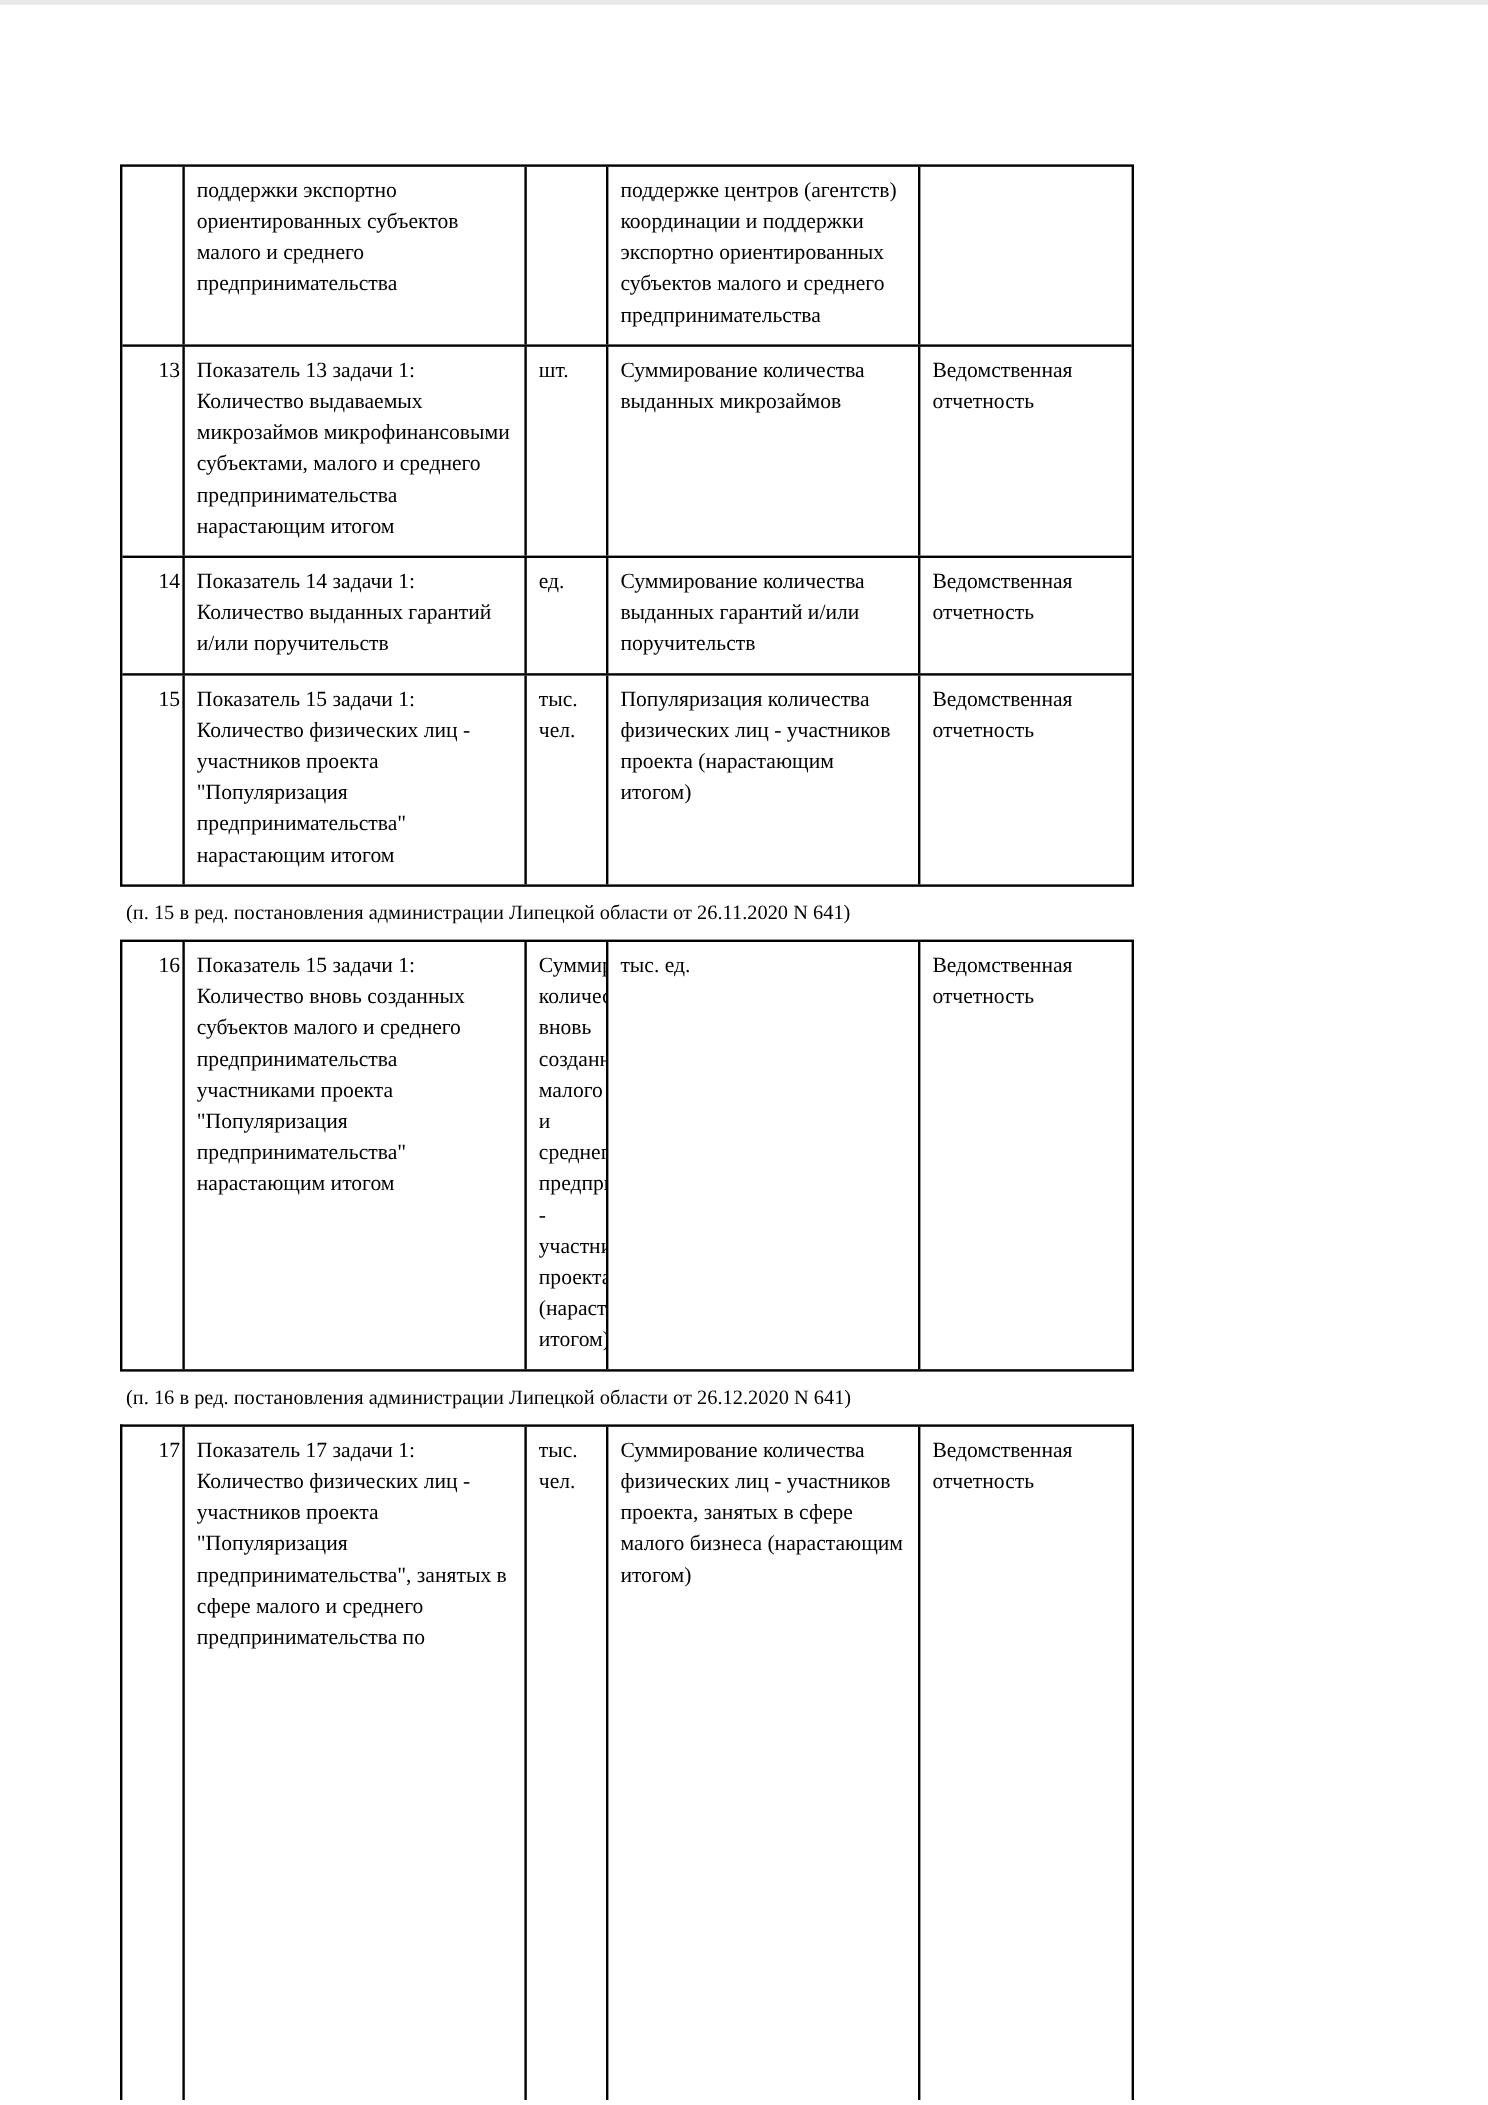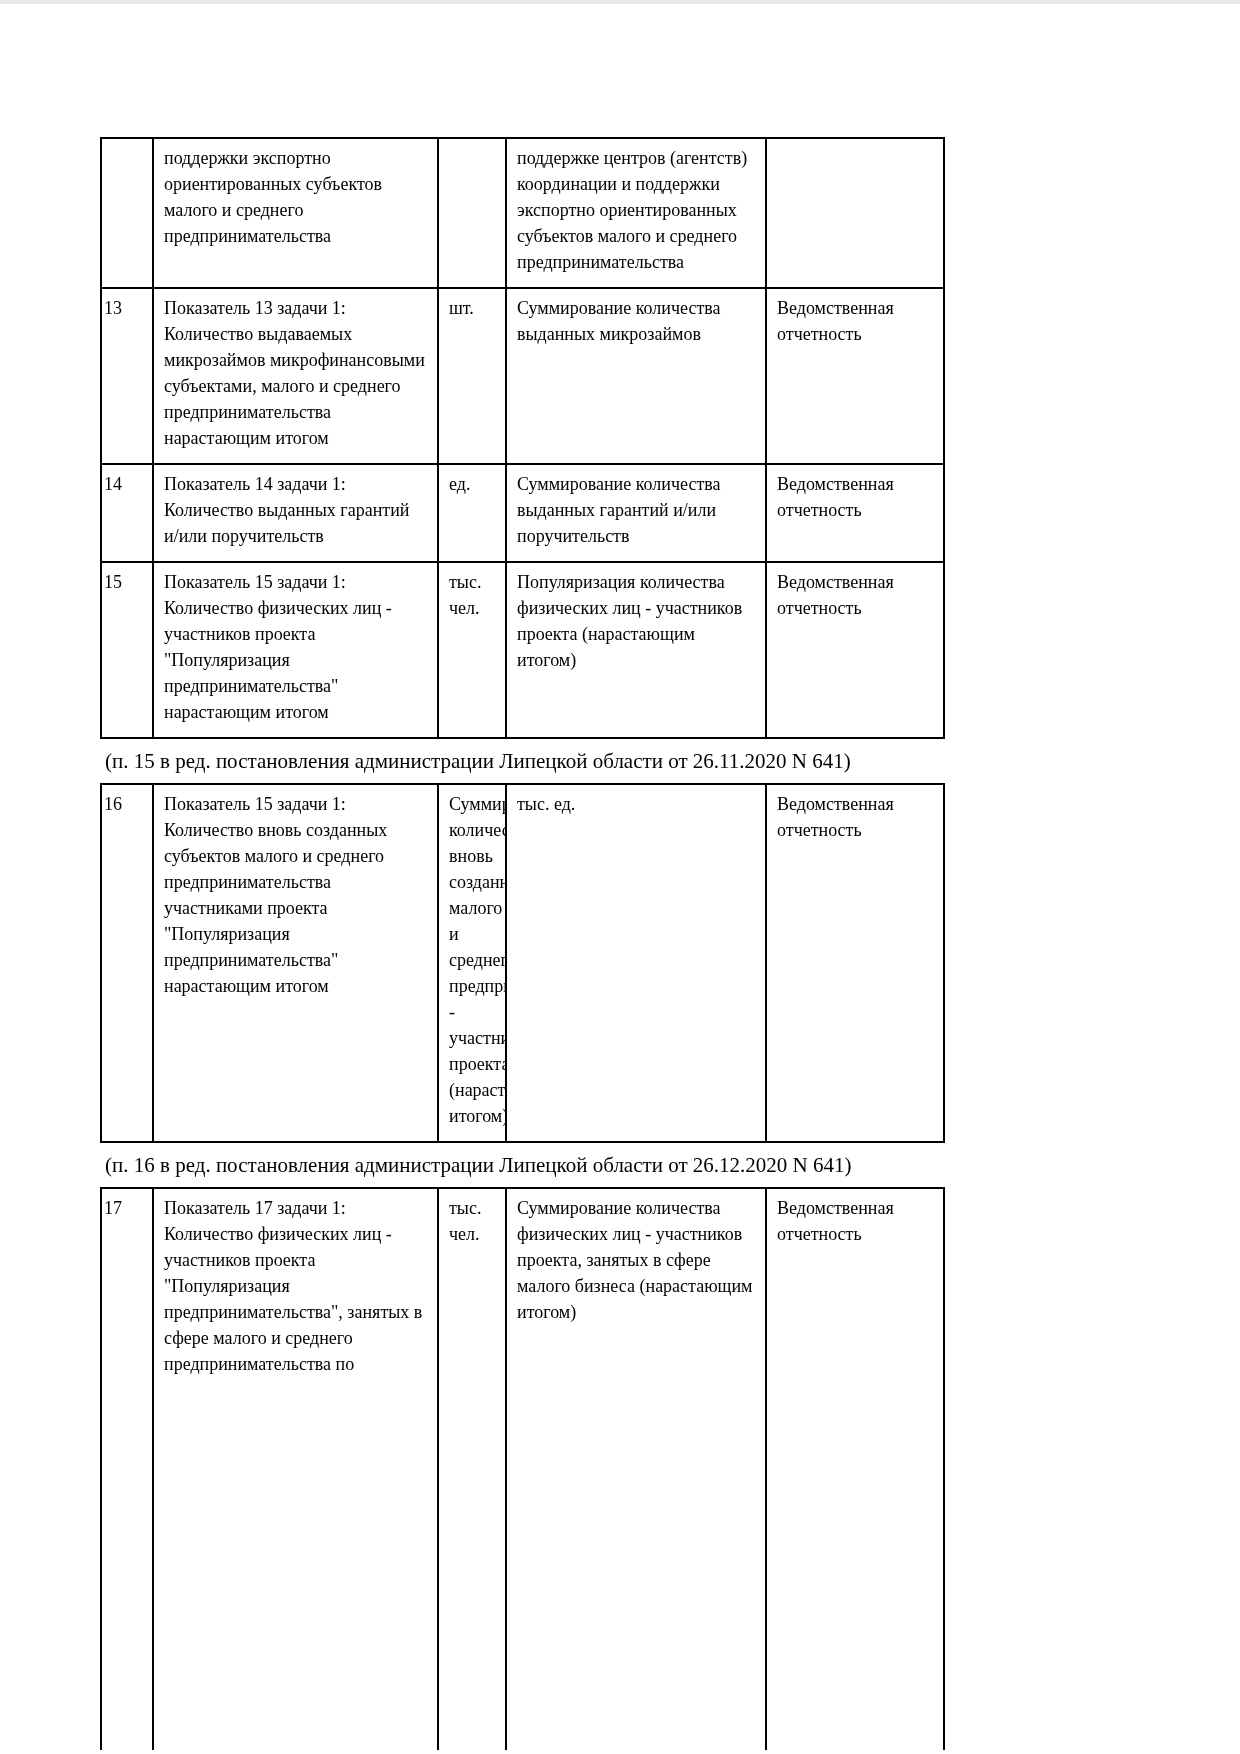--- a/index.html
+++ b/index.html
@@ -34,26 +34,26 @@
   .row.tall { min-height: 561px; }
   .cell {
     padding: 6px 10px 12px 10px;
     font-size: 18px;
     line-height: 26px;
     border-left: 2px solid #000;
     overflow: hidden;
   }
   .cell.num {
     border-left: none;
-    text-align: left;
+    text-align: right;
     padding-left: 2px;
     padding-right: 2px;
   }
   .note {
-    font-size: 21px;
+    font-size: 17px;
     line-height: 26px;
     padding: 9px 0 9px 5px;
     white-space: nowrap;
   }
 </style>
 </head>
 <body>
 
 <div class="page">
   <div class="table-wrap">

